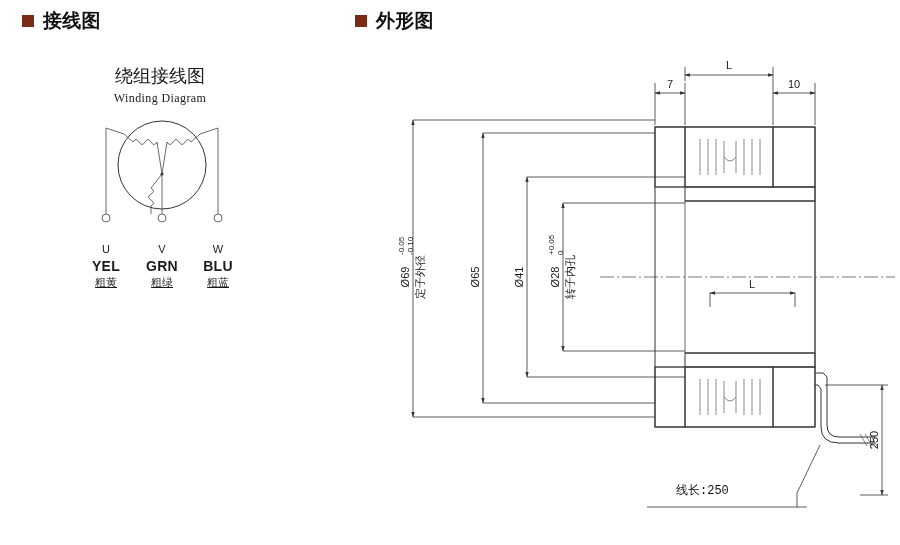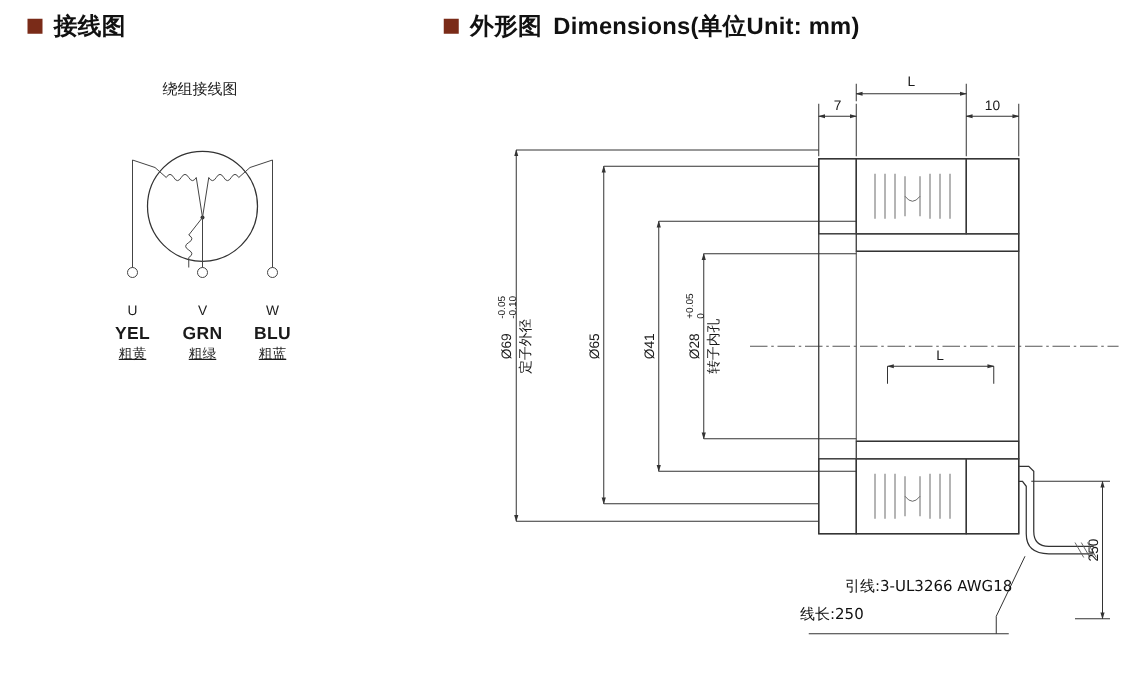--- a/index.html
+++ b/index.html
@@ -74,21 +74,21 @@
   .term-col .t-cn { font-family: "DejaVu Sans", sans-serif; font-size: 11px; text-decoration: underline; }
 
   .wd-caption {
     position: absolute;
     text-align: center;
     width: 200px;
     left: 60px;
     top: 62px;
     line-height: 1.5;
   }
-  .wd-caption .cn { font-family: "DejaVu Sans", sans-serif; font-size: 12px; }
+  .wd-caption .cn { font-family: "DejaVu Sans", sans-serif; font-size: 18px; }
   .wd-caption .en { font-family: "Liberation Serif", serif; font-size: 12px; letter-spacing: .4px; }
 
   .note {
     position: absolute;
     font-family: "DejaVu Sans", sans-serif;
     font-size: 12px;
     line-height: 1.6;
     color: #111;
     white-space: nowrap;
   }
@@ -98,20 +98,21 @@
 
 <div class="page">
 
   <div class="section-title" id="title-wiring">
     <span class="bullet"></span>
     <span>接线图</span>
   </div>
 
   <div class="wd-caption">
     <div class="cn">绕组接线图</div>
+    <div class="en">Winding Diagram</div>
   </div>
 
   <svg width="320" height="250" style="position:absolute; left:20px; top:92px;">
 
     <circle cx="142" cy="73" r="44" class="ln"></circle>
 
     <circle cx="142" cy="82" r="1.6" fill="#333" stroke="none"></circle>
 
     <g>
       <path class="ln-thin" d="M113,50 q3,-5 6,0 q3,5 6,0 q3,-5 6,0 q3,5 6,0"></path>
@@ -152,21 +153,20 @@
   </div>
   <div class="term-col" style="left:194px; top:242px;">
     <div class="t-letter">W</div>
     <div class="t-eng">BLU</div>
     <div class="t-cn">粗蓝</div>
   </div>
 
   <div class="section-title" id="title-dims">
     <span class="bullet"></span>
     <span>外形图</span>
-    <span>Dimensions(单位Unit: mm)</span>
   </div>
 
   <svg width="540" height="480" style="position:absolute; left:355px; top:55px;">
     <defs>
       <marker id="arrS" viewBox="0 0 10 10" refX="9" refY="5" markerWidth="7" markerHeight="7" orient="auto-start-reverse">
         <path d="M 0 2 L 10 5 L 0 8 z" fill="#333"></path>
       </marker>
       <pattern id="xhatch" width="8" height="8" patternUnits="userSpaceOnUse">
         <rect width="8" height="8" fill="#ffffff"></rect>
         <path d="M0,0 L8,8 M8,0 L0,8" stroke="#555" stroke-width=".7"></path>
@@ -303,16 +303,15 @@
     <line x1="470" y1="330" x2="533" y2="330" class="dim"></line>
     <line x1="505" y1="440" x2="533" y2="440" class="dim"></line>
     <g transform="translate(523,385) rotate(-90)">
       <text x="0" y="0" text-anchor="middle" class="lbl">250</text>
     </g>
 
     <path class="dim" d="M465,390 L442,438 L442,452"></path>
     <line x1="292" y1="452" x2="452" y2="452" class="dim"></line>
   </svg>
 
-  <div class="note" style="left:676px; top:460px;">引线:3-UL3266 AWG18</div>
-  <div class="note" style="left:640px; top:482px;">线长:250</div>
+  <div class="note" style="left:676px; top:482px;font-family:Liberation Mono, monospace;">线长:250</div>
 
 </div>
 
 </body></html>

